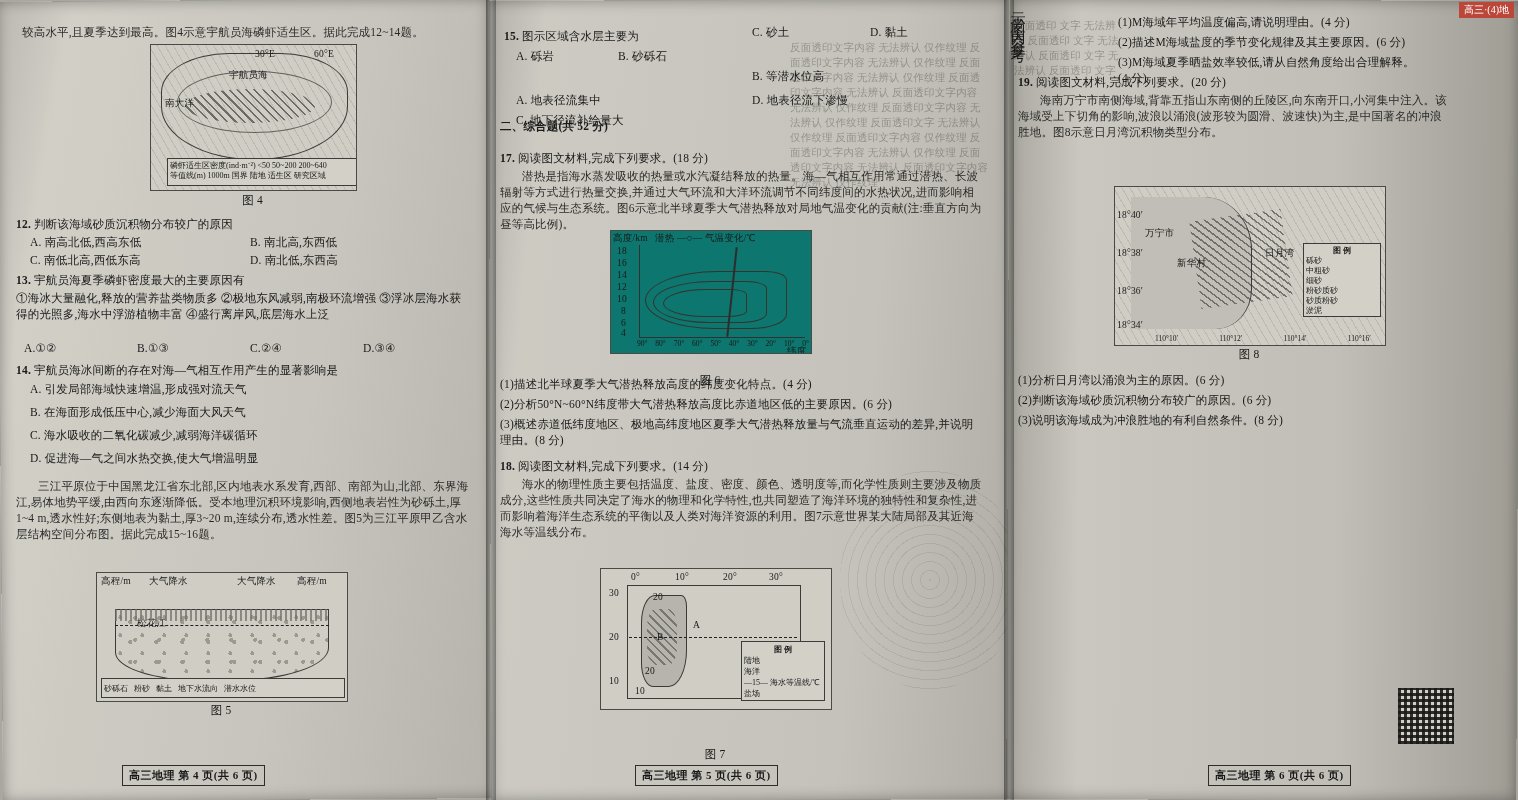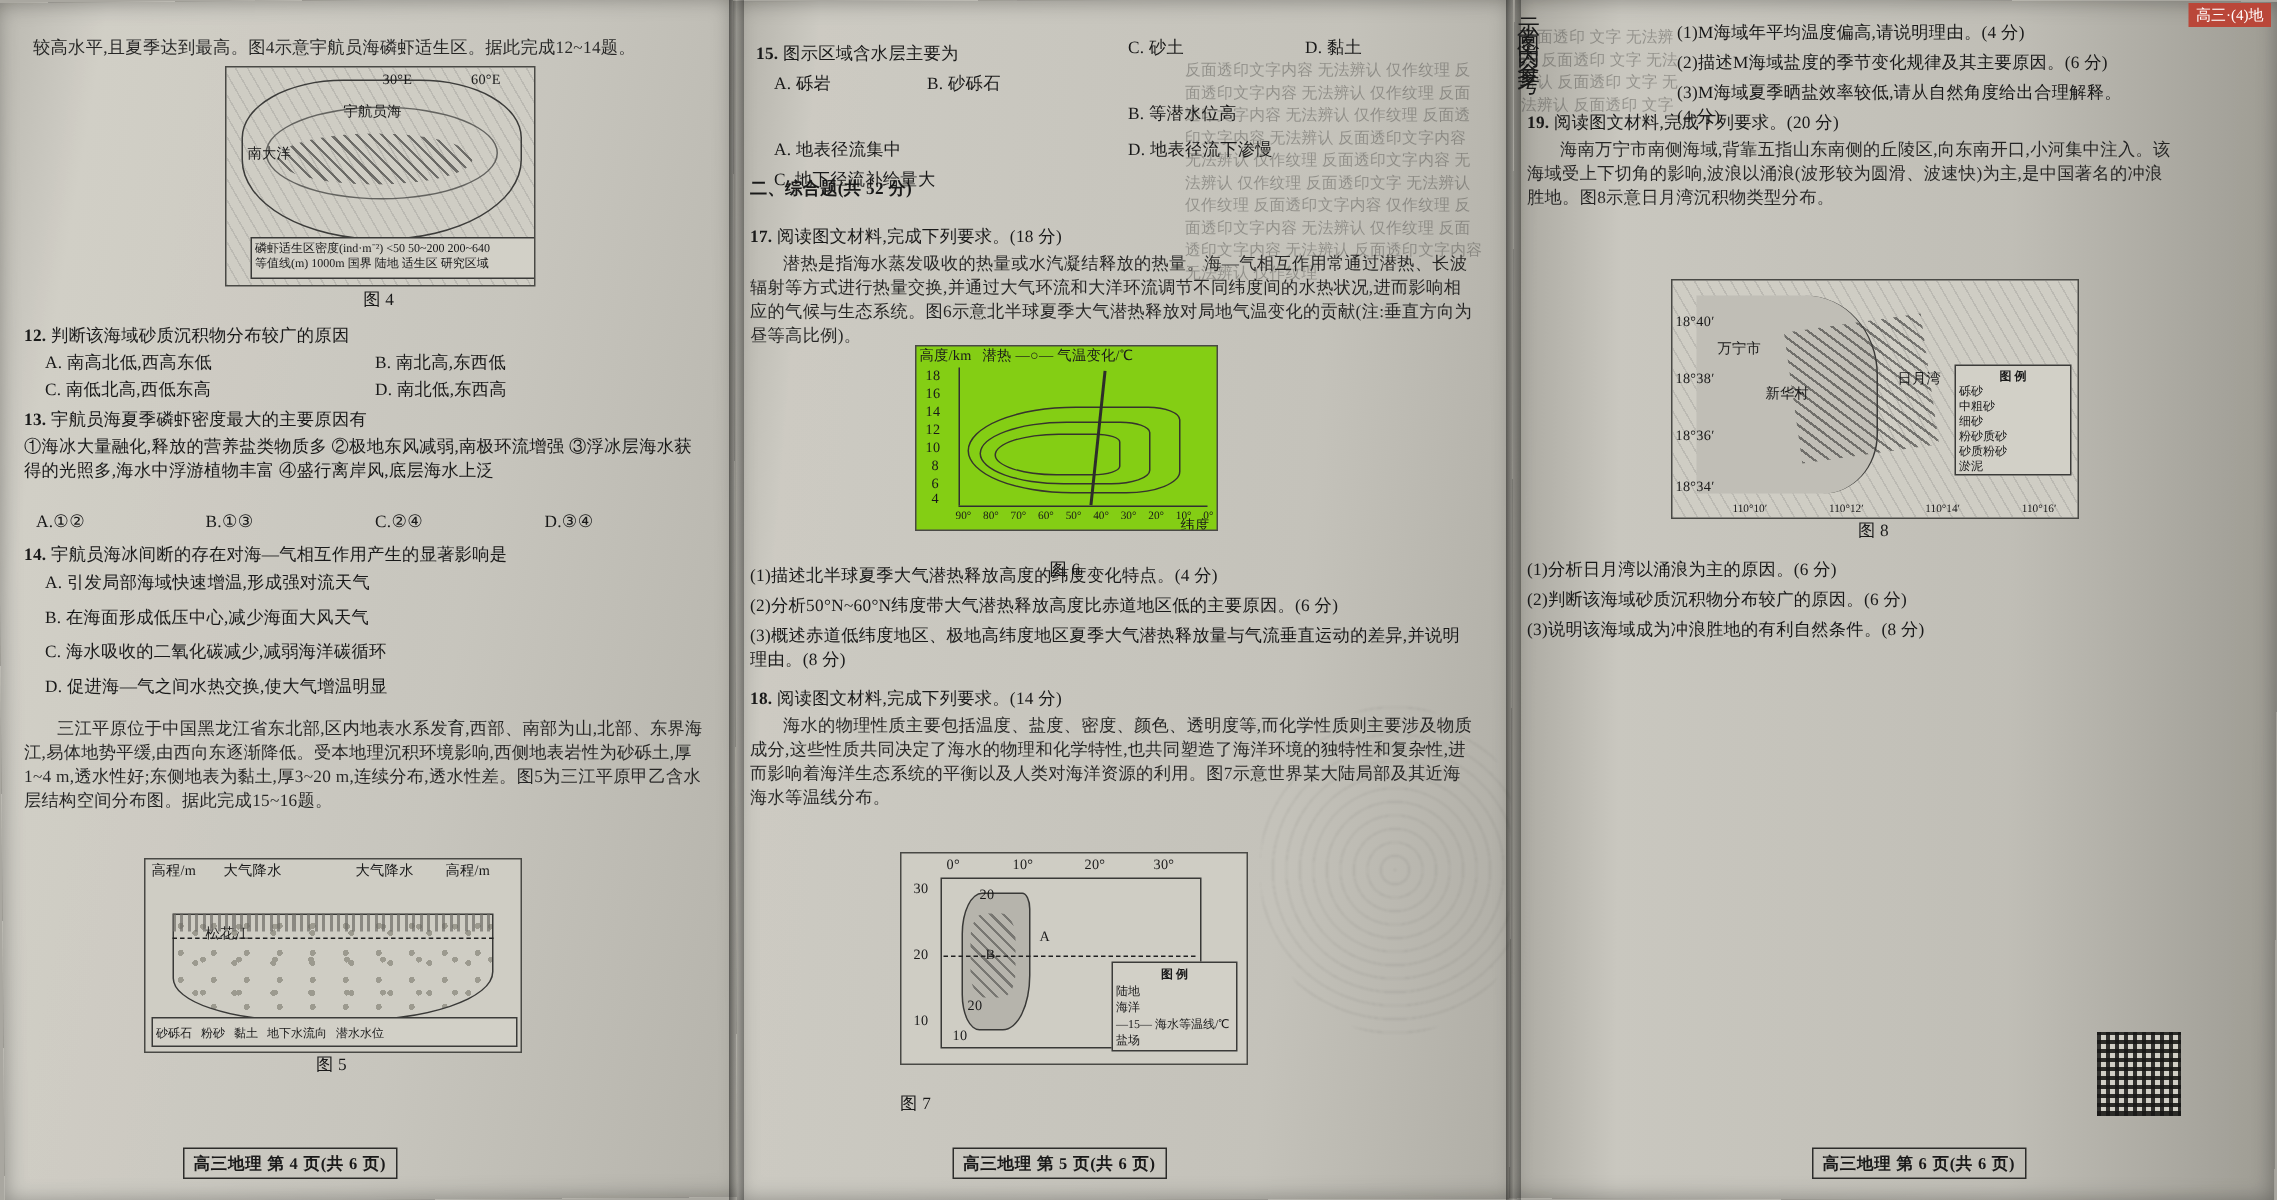--- a/index.html
+++ b/index.html
@@ -164,21 +164,21 @@
     <div class="txt" style="left:262px;top:92px;">D. 地表径流下渗慢</div>
 
     <div class="txt" style="left:10px;top:118px;font-weight:bold;">二、综合题(共 52 分)</div>
 
     <div class="txt" style="left:10px;top:150px;width:480px;">
       <span class="qno">17.</span>
       <span>阅读图文材料,完成下列要求。(18 分)</span>
     </div>
     <div class="txt blur" style="left:10px;top:168px;width:482px;text-indent:22px;">潜热是指海水蒸发吸收的热量或水汽凝结释放的热量。海—气相互作用常通过潜热、长波辐射等方式进行热量交换,并通过大气环流和大洋环流调节不同纬度间的水热状况,进而影响相应的气候与生态系统。图6示意北半球夏季大气潜热释放对局地气温变化的贡献(注:垂直方向为昼等高比例)。</div>
 
-    <div class="fig" style="left:120px;top:230px;width:200px;height:122px;background:#84cc16;">
+    <div class="fig" style="left:120px;top:230px;width:200px;height:122px;background:#0f766e;">
       <div class="txt xs" style="left:2px;top:1px;">高度/km</div>
       <div class="txt xs" style="left:44px;top:1px;">潜热 —○— 气温变化/℃</div>
       <div class="axis" style="left:28px;top:14px;width:1px;height:92px;"></div>
       <div class="axis" style="left:28px;top:106px;width:166px;height:1px;"></div>
       <div style="position:absolute;left:34px;top:40px;width:140px;height:56px;border:1px solid #37352f;border-radius:60% 18% 30% 58%;"></div>
       <div style="position:absolute;left:42px;top:50px;width:112px;height:40px;border:1px solid #37352f;border-radius:58% 20% 26% 56%;"></div>
       <div style="position:absolute;left:52px;top:58px;width:82px;height:26px;border:1px solid #37352f;border-radius:56% 22% 24% 54%;"></div>
       <div style="position:absolute;left:120px;top:16px;width:2px;height:90px;background:#2f2f2d;transform:rotate(6deg);"></div>
       <div class="txt xs" style="left:6px;top:14px;">18</div>
       <div class="txt xs" style="left:6px;top:26px;">16</div>
@@ -232,21 +232,21 @@
       <div class="txt xs" style="left:92px;top:50px;">A</div>
       <div class="txt xs" style="left:56px;top:62px;">B</div>
       <div class="legend" style="right:6px;bottom:8px;width:78px;height:54px;line-height:11px;">
         <div style="text-align:center;font-weight:bold;">图 例</div>
         <div>陆地</div>
         <div>海洋</div>
         <div>—15— 海水等温线/℃</div>
         <div>盐场</div>
       </div>
     </div>
-    <div class="txt" style="left:110px;top:728px;width:230px;">图 7</div>
+    <div class="txt" style="left:110px;top:746px;width:230px;text-align:center;">图 7</div>
 
     <div class="footer" style="left:145px;">
       <span class="footerbox">高三地理  第 5 页(共 6 页)</span>
     </div>
   </div>
 
   <div class="txt sm ghost" style="left:790px;top:40px;width:200px;">
     反面透印文字内容 无法辨认 仅作纹理 反面透印文字内容 无法辨认 仅作纹理 反面透印文字内容 无法辨认 仅作纹理 反面透印文字内容 无法辨认 反面透印文字内容 无法辨认 仅作纹理 反面透印文字内容 无法辨认 仅作纹理 反面透印文字 无法辨认 仅作纹理 反面透印文字内容 仅作纹理 反面透印文字内容 无法辨认 仅作纹理 反面透印文字内容 无法辨认 反面透印文字内容 无法辨认 仅作纹理
   </div>
   <div class="ghost2" style="position:absolute;left:840px;top:470px;width:180px;height:220px;border-radius:50%;

